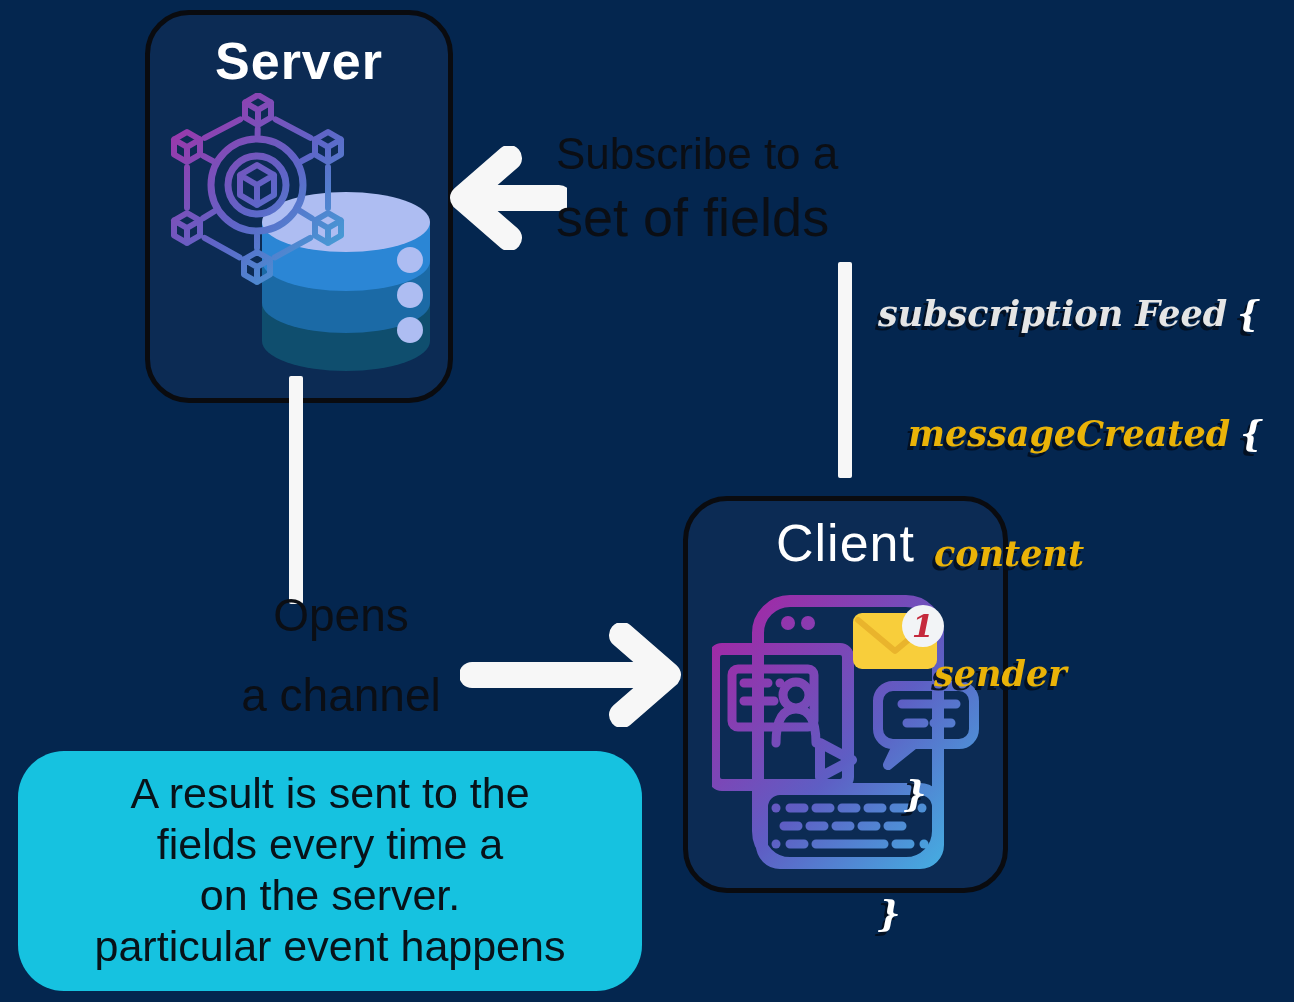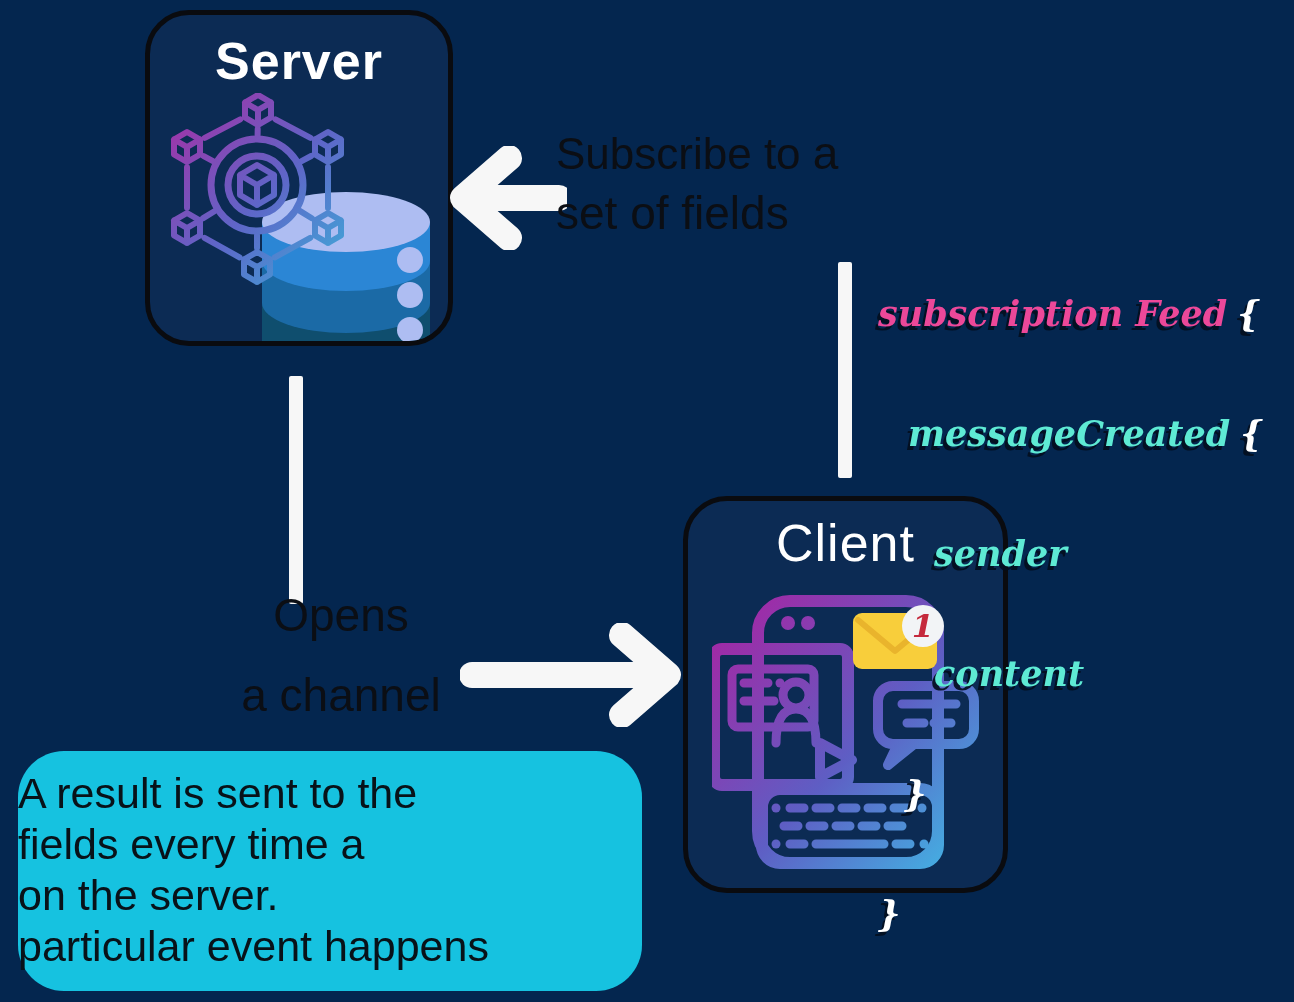--- a/index.html
+++ b/index.html
@@ -1,59 +1,59 @@
 <!DOCTYPE html>
 <html><head>
 <meta charset="utf-8">
 <style>
   html,body{margin:0;padding:0;background:#04264F;}
   #stage{position:relative;width:1294px;height:1002px;background:#04264F;overflow:hidden;
          font-family:"Liberation Sans",sans-serif;}
 
   
   .entity-box{position:absolute;background:#0C2B54;border:5px solid #0A0B0F;border-radius:44px;box-sizing:border-box;overflow:hidden;}
-  #server-box{left:145px;top:10px;width:308px;height:336px;}
+  #server-box{left:145px;top:10px;width:308px;height:393px;}
   #client-box{left:683px;top:496px;width:325px;height:397px;}
   .entity-title{width:100%;text-align:center;color:#FFFFFF;}
   #server-box .entity-title{margin-top:16px;font-size:52px;font-weight:700;letter-spacing:1px;}
   #client-box .entity-title{margin-top:12px;font-size:52px;font-weight:400;letter-spacing:1px;}
   .icon-svg{position:absolute;}
 
   
   .v-line{position:absolute;width:14px;background:#F7F7F7;border-radius:2px;}
   #line-server-channel{left:289px;top:376px;height:228px;}
   #line-fields-client{left:838px;top:262px;height:216px;}
 
   
   .label-black{position:absolute;color:#0B0E14;}
   #subscribe-label{left:556px;top:130px;width:320px;line-height:1.0;}
   #subscribe-label .t1{font-size:44px;font-weight:500;}
   #subscribe-label .t1b{font-size:46px;font-weight:400;}
-  #subscribe-label .t2{font-size:46px;font-weight:400;margin-top:14px;}
+  #subscribe-label .t2{font-size:54px;font-weight:400;margin-top:14px;}
   #channel-label{left:210px;top:588px;width:262px;text-align:center;font-size:46px;font-weight:400;}
   #channel-label .t2{margin-top:26px;}
 
   
   #code-block{position:absolute;left:878px;top:214px;
      font-family:"DejaVu Serif",serif;font-style:italic;font-weight:700;
      font-size:35px;line-height:40px;white-space:pre;
      text-shadow:-3px 4px 0 rgba(3,14,30,0.92);}
-  #code-block .kw{color:#ec4899;}
-  #code-block .fld{color:#5eead4;}
+  #code-block .kw{color:#e5e5e5;}
+  #code-block .fld{color:#eab308;}
   #code-block .br{color:#FFFFFF;}
   #code-block .ind1{padding-left:30px;}
   #code-block .ind2{padding-left:56px;}
   #code-block .ind3{padding-left:26px;}
   #code-block .brsp{margin-left:10px;}
 
   
   #note-box{position:absolute;left:18px;top:751px;width:624px;height:240px;
      background:#16C2E0;border-radius:46px;box-sizing:border-box;
      color:#081219;font-size:43px;font-weight:500;line-height:51px;
-     text-align:left;padding-top:17px;}
+     text-align:center;padding-top:17px;}
 </style>
 </head>
 <body>
 
 <div id="stage">
 
   <div id="server-box" class="entity-box">
     <div class="entity-title">Server</div>
     <svg class="icon-svg" style="left:10px;top:78px" width="300" height="290" viewBox="0 0 300 290">
       <defs>
@@ -180,22 +180,22 @@
   </div>
 
   <div id="channel-label" class="label-black">
     <div>Opens</div>
     <div class="t2">a channel</div>
   </div>
 
   <div id="code-block">
     <div><span class="kw">subscription Feed</span><span class="br brsp">{</span></div>
     <div class="ind1"><span class="fld">messageCreated</span><span class="br brsp">{</span></div>
+    <div class="ind2"><span class="fld">content</span></div>
     <div class="ind2"><span class="fld">sender</span></div>
-    <div class="ind2"><span class="fld">content</span></div>
     <div class="ind3"><span class="br">}</span></div>
     <div><span class="br">}</span></div>
   </div>
 
   <div id="note-box">
     <div>A result is sent to the</div>
     <div>fields every time a</div>
     <div>on the server.</div>
     <div>particular event happens</div>
   </div>

